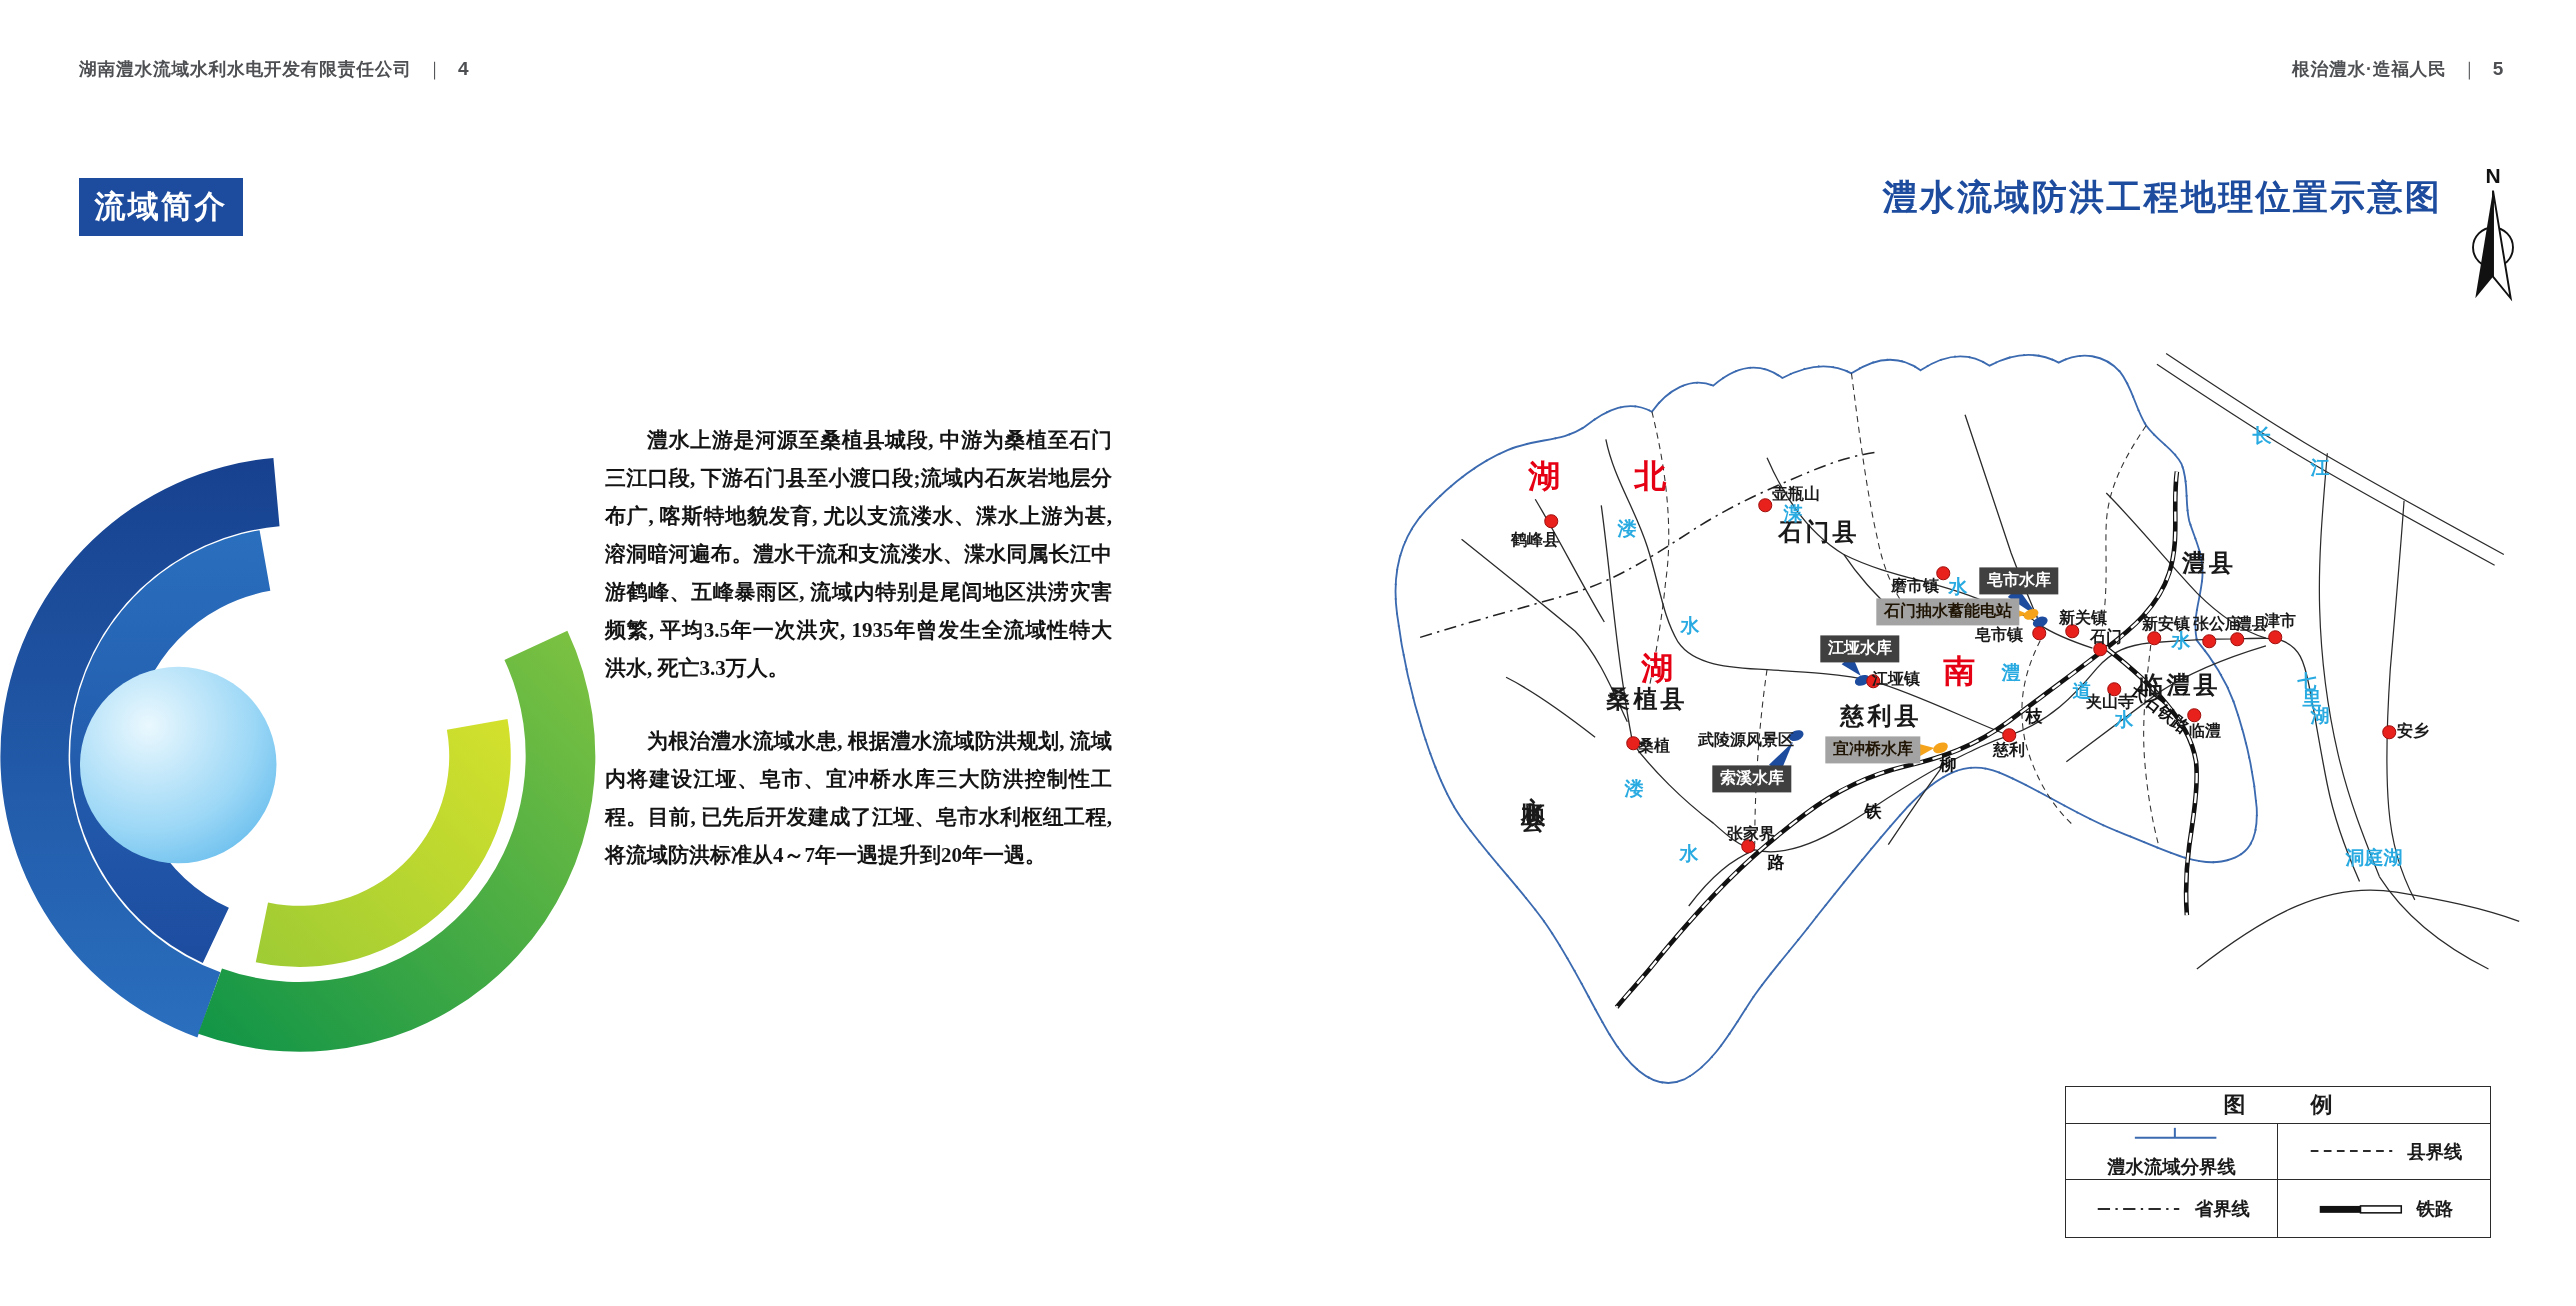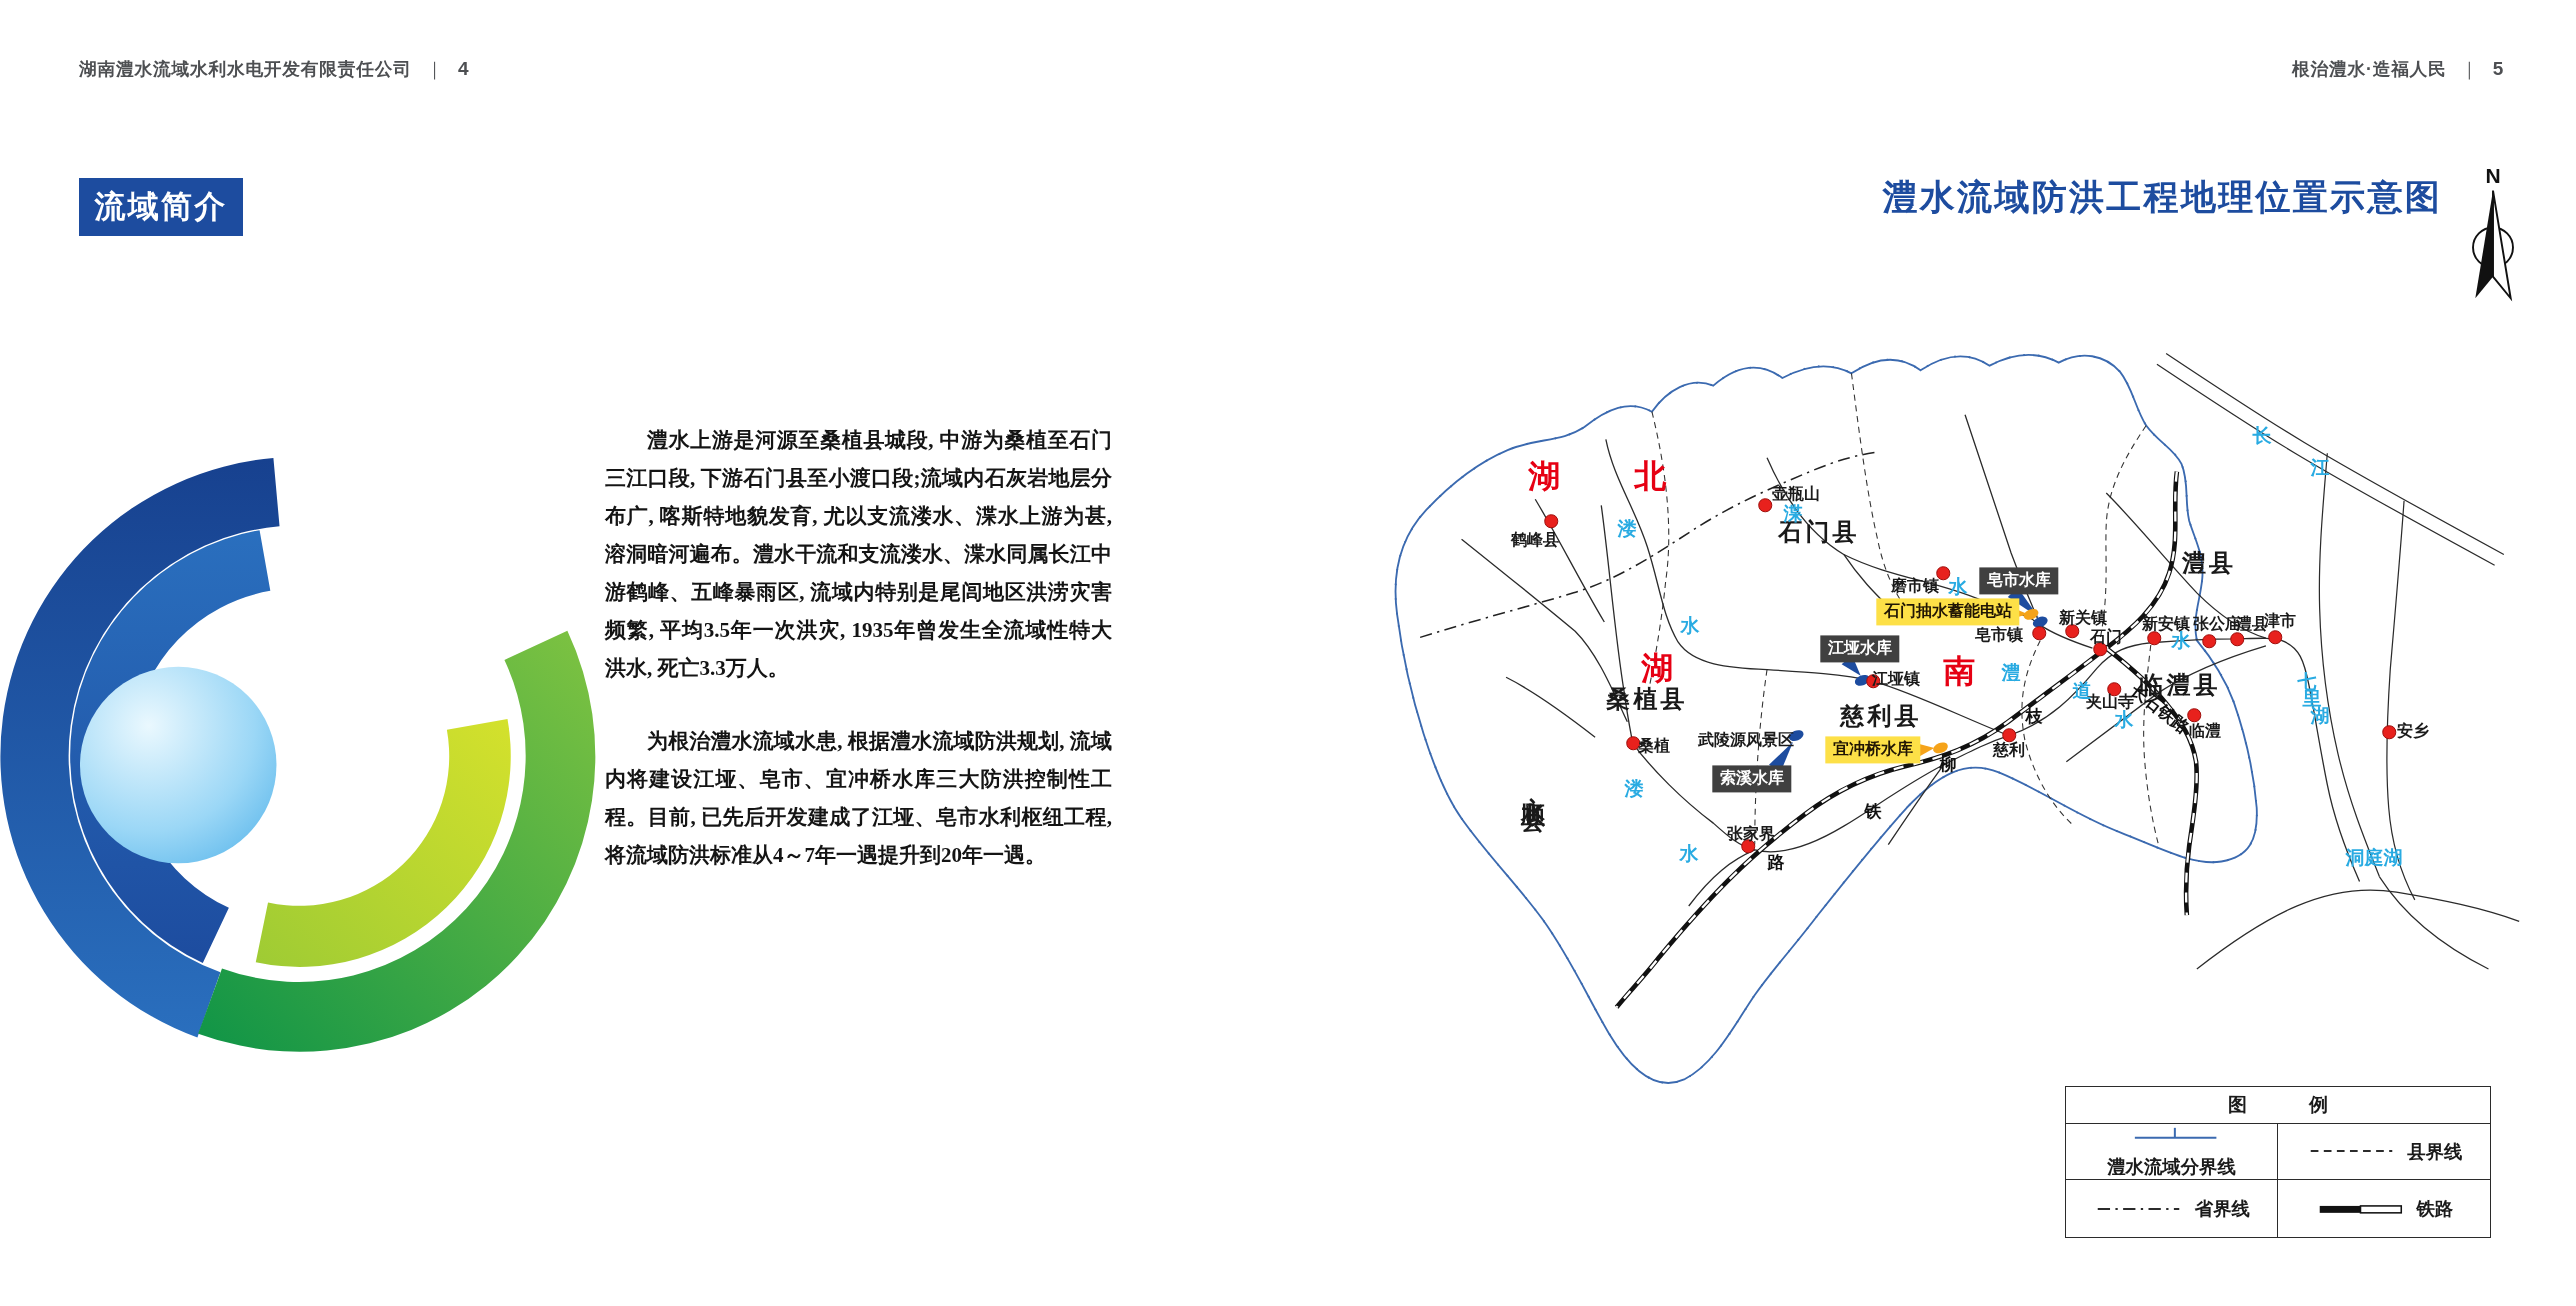--- a/index.html
+++ b/index.html
@@ -52,30 +52,30 @@
   .railt{font-size:17px;font-weight:bold;color:#111;}
   .dot{
     position:absolute;width:11.5px;height:11.5px;border-radius:50%;
     background:#e8211d;border:1.2px solid #9e0f0c;transform:translate(-50%,-50%);
   }
   .callout{
     position:absolute;transform:translate(-50%,-50%);padding:3.1px 7.7px;
     font-size:16px;font-weight:bold;white-space:nowrap;z-index:5;
   }
   .callout.blue{background:#404040;color:#ffffff;}
-  .callout.orange{background:#fde047;color:#201504;}
+  .callout.orange{background:#a3a3a3;color:#201504;}
 
   
   .legend{
     position:absolute;left:2065px;top:1086px;width:424px;height:150px;
     border:1.5px solid #2b2b2b;background:#fff;display:flex;flex-direction:column;
   }
   .legend-title{
     height:43px;border-bottom:1.5px solid #2b2b2b;display:flex;align-items:center;
-    justify-content:center;font-size:19px;font-weight:bold;color:#1a1a1a;letter-spacing:21.5px;
+    justify-content:center;font-size:22px;font-weight:bold;color:#1a1a1a;letter-spacing:21.5px;
     text-indent:21.5px;
   }
   .legend-grid{flex:1;display:grid;grid-template-columns:1fr 1fr;grid-template-rows:1fr 1fr;}
   .legend-cell{
     display:flex;align-items:center;justify-content:center;gap:10.7px;
     font-size:18.4px;font-weight:bold;color:#1a1a1a;
   }
   .legend-cell.bl{border-right:1.5px solid #2b2b2b;border-bottom:1.5px solid #2b2b2b;flex-direction:column;}
   .legend-cell.br{border-bottom:1.5px solid #2b2b2b;}
   .legend-cell.tl{border-right:1.5px solid #2b2b2b;}

